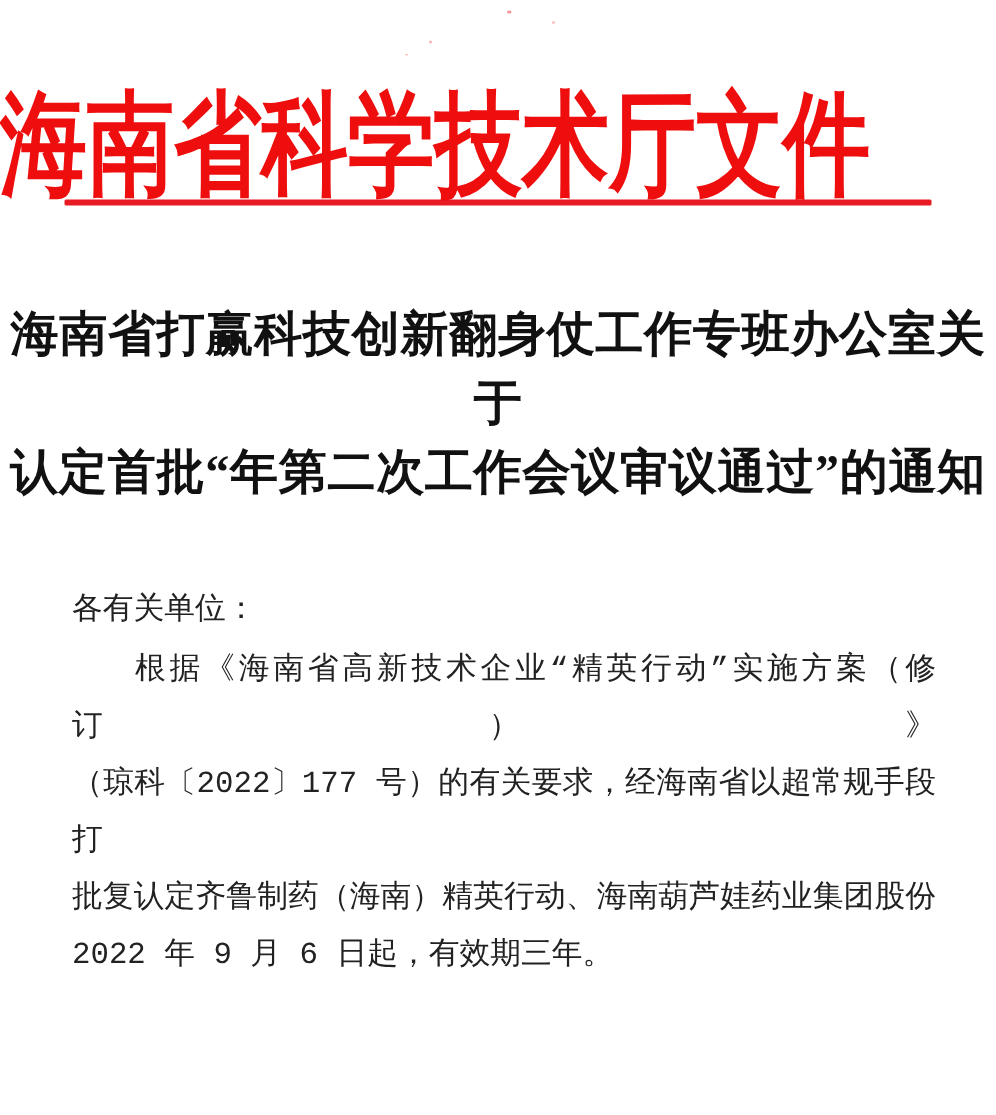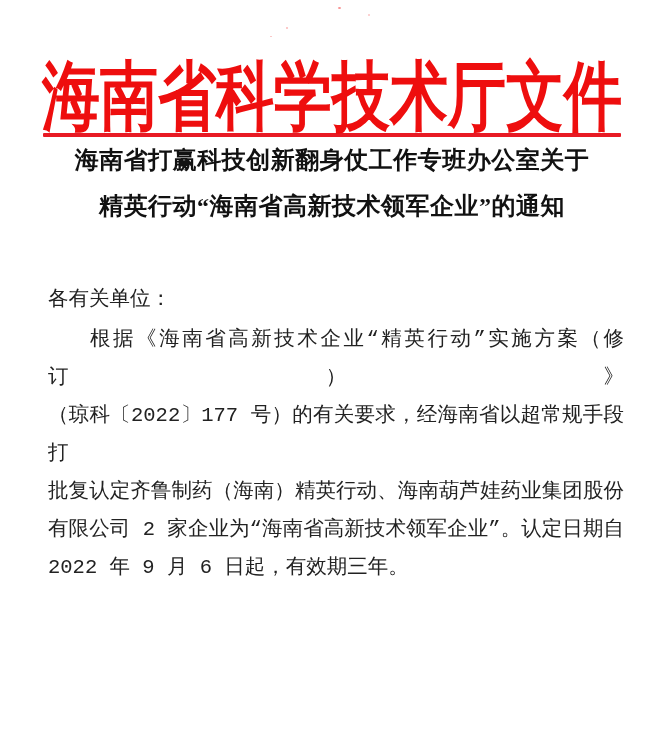--- a/index.html
+++ b/index.html
@@ -29,21 +29,21 @@
     border-radius: 50%;
     opacity: 0.45;
   }
   .speck.s1 { left: 338px; top: 7px;  width: 3px; height: 2px; }
   .speck.s2 { left: 286px; top: 27px; width: 2px; height: 2px; opacity: 0.3; }
   .speck.s3 { left: 368px; top: 14px; width: 2px; height: 2px; opacity: 0.25; }
   .speck.s4 { left: 270px; top: 36px; width: 2px; height: 1px; opacity: 0.3; }
 
   .doc-header {
     margin-top: 58px;
-    text-align: center;
+    text-align: left;
     white-space: nowrap;
   }
   .doc-header .stretch {
     display: inline-block;
     font-size: 58px;
     line-height: 60px;
     font-weight: 700;
     color: var(--header-red);
     letter-spacing: 0px;
     transform: scaleY(1.3);
@@ -58,22 +58,23 @@
     color: #2a2a2a;
   }
   .red-rule {
     margin: 15px auto 0;
     width: 578px;
     height: 4px;
     background: var(--divider-red);
     border-radius: 1px;
   }
   .doc-title {
+    margin-top: 62px;
     text-align: center;
-    font-size: 24px;
+    font-size: 32px;
     line-height: 46px;
     font-weight: 700;
     color: #111111;
     letter-spacing: 0.5px;
   }
   .body-block {
     padding: 0 40px 0 48px;
     font-size: 20.5px;
     line-height: 38px;
     color: #222222;
@@ -106,27 +107,26 @@
 
   <div class="doc-header">
     <span class="stretch">海南省科学技术厅文件</span>
   </div>
 
 
   <div class="red-rule"></div>
 
   <div class="doc-title">
     <div>海南省打赢科技创新翻身仗工作专班办公室关于</div>
-    <div>精英行动“海南省高新技术领军企业”的通知</div>
+    <div>认定首批“年第二次工作会议审议通过”的通知</div>
   </div>
 
   <div class="body-block">
     <div class="salutation">各有关单位：</div>
     <div class="paragraph">
       <div class="para-line indent">根据《海南省高新技术企业“精英行动”实施方案（修订）》</div>
       <div class="para-line">（琼科〔2022〕177 号）的有关要求，经海南省以超常规手段打</div>
       <div class="para-line">批复认定齐鲁制药（海南）精英行动、海南葫芦娃药业集团股份</div>
-      <div class="para-line">有限公司 2 家企业为“海南省高新技术领军企业”。认定日期自</div>
       <div class="para-line last">2022 年 9 月 6 日起，有效期三年。</div>
     </div>
   </div>
 
 </div>
 
 </body></html>

